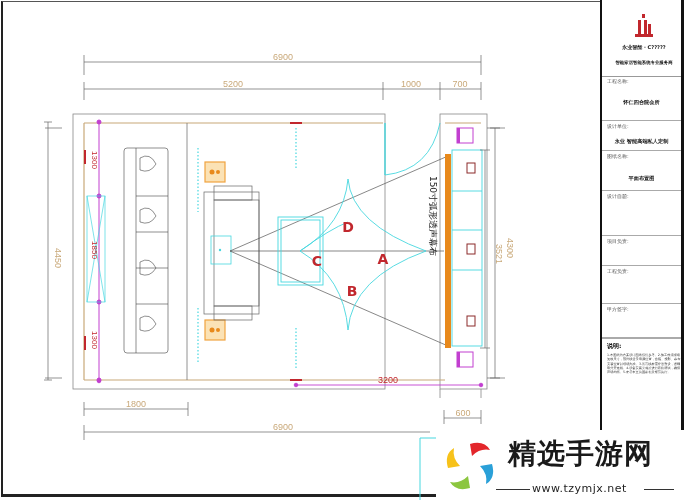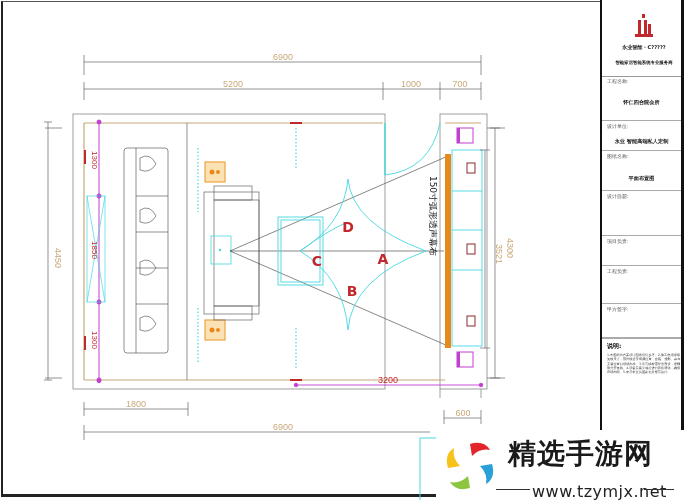--- a/index.html
+++ b/index.html
@@ -12,21 +12,21 @@
   .tb-logo .brand{position:absolute;left:4px;top:44px;width:76px;text-align:center;font-size:5px;font-weight:bold;color:#111;}
   .tb-logo .sub{position:absolute;left:2px;top:60px;width:80px;text-align:center;font-size:4.4px;font-weight:bold;color:#111;}
   .tb-row{position:absolute;left:0;width:100%;border-bottom:1px solid #aaa;box-sizing:border-box;}
   .tb-label{position:absolute;left:5px;top:2px;font-size:5px;color:#555;}
   .tb-value{position:absolute;left:0;width:100%;text-align:center;font-size:5.2px;font-weight:bold;color:#111;}
   .tb-notes{position:absolute;left:0;top:338px;width:100%;height:92px;border-top:1px solid #aaa;}
   .tb-notes .h{position:absolute;left:5px;top:3px;font-size:6px;font-weight:bold;}
   .tb-notes .txt{position:absolute;left:5px;top:14px;width:74px;font-size:3.2px;line-height:4.3px;color:#333;word-break:break-all;}
   .wm{position:absolute;left:436px;top:432px;width:248px;height:68px;background:#fff;}
   .wm .t{position:absolute;left:72px;top:3px;font-size:28px;font-weight:bold;color:#1a1a1a;letter-spacing:1px;font-family:"DejaVu Sans",sans-serif;}
-  .wm .url{position:absolute;left:96px;top:50px;font-size:16px;color:#222;letter-spacing:0.5px;}
+  .wm .url{position:absolute;left:96px;top:50px;font-size:11px;color:#222;letter-spacing:0.5px;}
   .wm .line1{position:absolute;left:60px;top:57px;width:34px;border-top:1px solid #333;}
   .wm .line2{position:absolute;left:208px;top:57px;width:30px;border-top:1px solid #333;}
   .dim{font-family:"Liberation Sans",sans-serif;font-size:9px;fill:#c9a97a;}
   .lbl{font-family:"DejaVu Sans",sans-serif;font-size:14px;font-weight:bold;fill:#c1272d;}
 </style>
 </head>
 <body>
 
 <div class="frame"></div>
 

